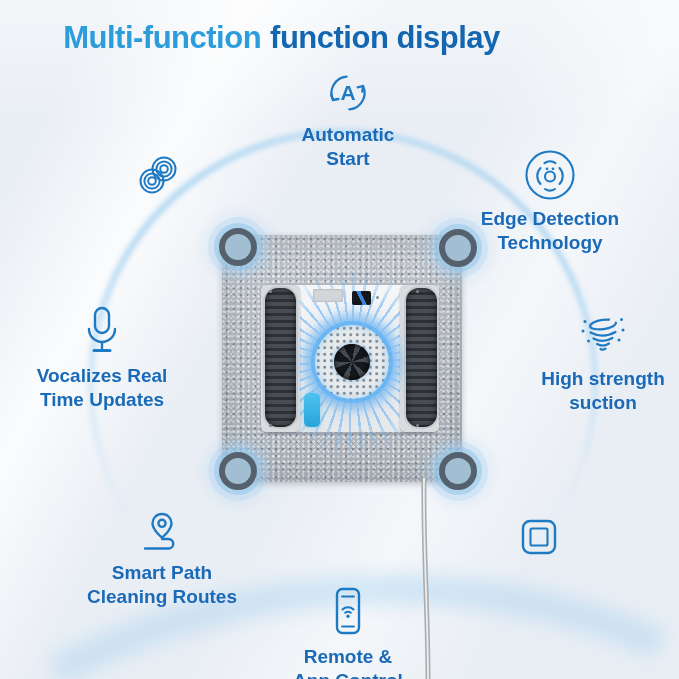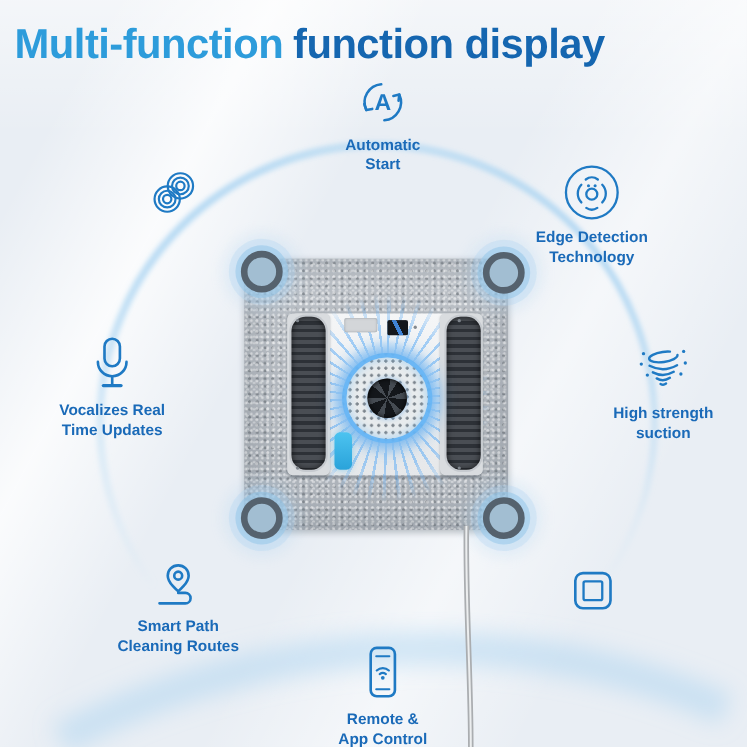--- a/index.html
+++ b/index.html
@@ -11,28 +11,28 @@
   .bg-streaks{
     position:absolute;inset:0;pointer-events:none;
     background:
       linear-gradient(118deg, rgba(255,255,255,0) 10%, rgba(255,255,255,.8) 24%, rgba(255,255,255,0) 38%),
       linear-gradient(118deg, rgba(255,255,255,0) 52%, rgba(255,255,255,.55) 66%, rgba(255,255,255,0) 80%),
       linear-gradient(180deg, rgba(255,255,255,.5) 0%, rgba(255,255,255,0) 18%);
   }
   .layer{position:absolute;left:0;top:0;}
   h1{
     position:absolute;left:0;top:20px;width:563px;margin:0;
-    text-align:center;font-size:38px;font-weight:700;letter-spacing:-0.5px;
+    text-align:center;font-size:31px;font-weight:700;letter-spacing:-0.5px;
   }
   h1 .t1{color:#2D9CDB;}
   h1 .t2{color:#1566B0;margin-left:9px;}
   .feature{position:absolute;text-align:center;}
   .feature .ic{display:block;margin:0 auto;}
   .flabel{
-    margin-top:5px;font-size:14px;font-weight:700;color:#1A6AB8;
+    margin-top:5px;font-size:19px;font-weight:700;color:#1A6AB8;
     line-height:1.27;white-space:pre-line;
   }
   
   .robot{position:absolute;left:222px;top:235px;width:240px;height:247px;}
   .pad{
     position:absolute;inset:0;border-radius:8px;
     background-color:#b4b9c0;
     background-image:
       radial-gradient(circle at 30% 30%, rgba(255,255,255,.55) 0 1px, transparent 1.6px),
       radial-gradient(circle at 70% 60%, rgba(85,92,99,.5) 0 1px, transparent 1.6px),
@@ -144,21 +144,21 @@
       <circle cx="29" cy="17" r="11.5"></circle>
         <circle cx="29" cy="17" r="7.6"></circle>
         <circle cx="29" cy="17" r="3.8"></circle>
       <circle cx="17" cy="29" r="11.5"></circle>
         <circle cx="17" cy="29" r="7.6"></circle>
         <circle cx="17" cy="29" r="3.8"></circle>
     </g>
   </svg>
 </div>
 
-<div class="feature" style="left:456px;top:148px;width:164px;">
+<div class="feature" style="left:468px;top:148px;width:164px;">
   <svg class="ic" width="54" height="54" viewBox="0 0 54 54">
     <g fill="none" stroke="#1F7AC4" stroke-width="2.1" stroke-linecap="round">
       <circle cx="27" cy="27" r="23.5"></circle>
       <circle cx="27" cy="28.5" r="5"></circle>
       <path d="M17.5 20 A11.5 11.5 0 0 0 17.5 36"></path>
       <path d="M36.5 20 A11.5 11.5 0 0 1 36.5 36"></path>
       <path d="M21.5 15.2 A9 9 0 0 1 32.5 15.2"></path>
       <path d="M22 41 A9 9 0 0 0 32 41"></path>
     </g>
     <g fill="#1F7AC4">

